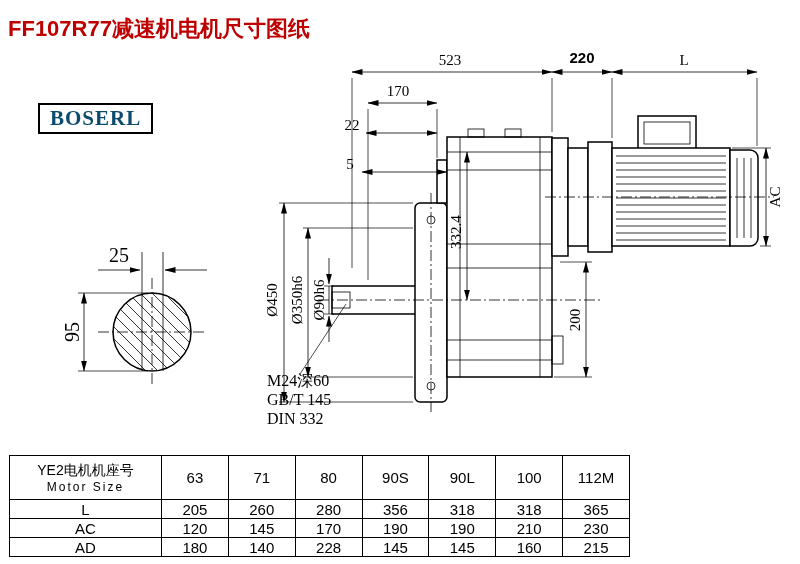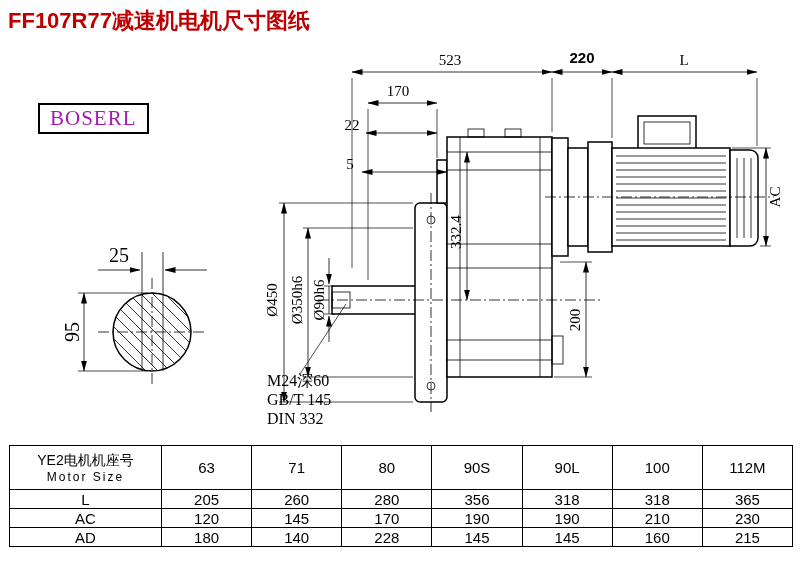--- a/index.html
+++ b/index.html
@@ -1,37 +1,37 @@
 <!DOCTYPE html>
 <html><head>
 <meta charset="utf-8">
 <style>
   *{margin:0;padding:0;box-sizing:border-box}
   html,body{width:800px;height:564px;background:#fff;overflow:hidden;
     font-family:"Liberation Sans","DejaVu Sans",sans-serif}
   body{position:relative}
-  .title{position:absolute;left:8px;top:6px;font-size:22px;font-weight:bold;color:#bf0000;white-space:nowrap}
+  .title{position:absolute;left:8px;top:14px;font-size:22px;font-weight:bold;color:#bf0000;white-space:nowrap}
   .brand{position:absolute;left:38px;top:103px;border:2px solid #000;padding:1px 10px;background:#fff}
-  .brand span{font-family:"Liberation Serif","DejaVu Serif",serif;font-size:21px;font-weight:normal;
-    color:#a21caf;letter-spacing:1px}
+  .brand span{font-family:"Liberation Serif","DejaVu Serif",serif;font-size:21px;font-weight:bold;
+    color:#0c4a6e;letter-spacing:1px}
   svg.drawing{position:absolute;left:0;top:0}
   
   .o{fill:#fff;stroke:#000;stroke-width:1.5}
   .t{fill:none;stroke:#000;stroke-width:0.8}
   .e{stroke:#000;stroke-width:0.7}
   .c{fill:none;stroke:#000;stroke-width:0.8;stroke-dasharray:11 3 2 3}
   .d{fill:none;stroke:#000;stroke-width:0.8;marker-start:url(#mS);marker-end:url(#mE)}
   .de{fill:none;stroke:#000;stroke-width:0.8;marker-end:url(#mE)}
   .ds{fill:none;stroke:#000;stroke-width:0.8;marker-start:url(#mS)}
   text.dim{font-family:"Liberation Serif","DejaVu Serif",serif;font-size:15px;fill:#000}
   text.big{font-size:20px}
   text.note{font-size:16px}
   text.b220{font-family:"Liberation Sans","DejaVu Sans",sans-serif;font-weight:bold;font-size:15px;fill:#000}
   
-  table.spec{position:absolute;left:9px;top:445px;width:784px;border-collapse:collapse;table-layout:fixed;background:#fff}
+  table.spec{position:absolute;left:9px;top:455px;width:621px;border-collapse:collapse;table-layout:fixed;background:#fff}
   table.spec td{border:1px solid #000;text-align:center;vertical-align:middle;font-size:15px;color:#000;height:19px;padding:0}
   table.spec tr.hdr td{height:44px}
   .hdr-cn{font-size:14px}
   .hdr-en{font-size:12px;letter-spacing:2px}
 </style>
 </head>
 <body>
 
 <div class="title">FF107R77减速机电机尺寸图纸</div>
 

